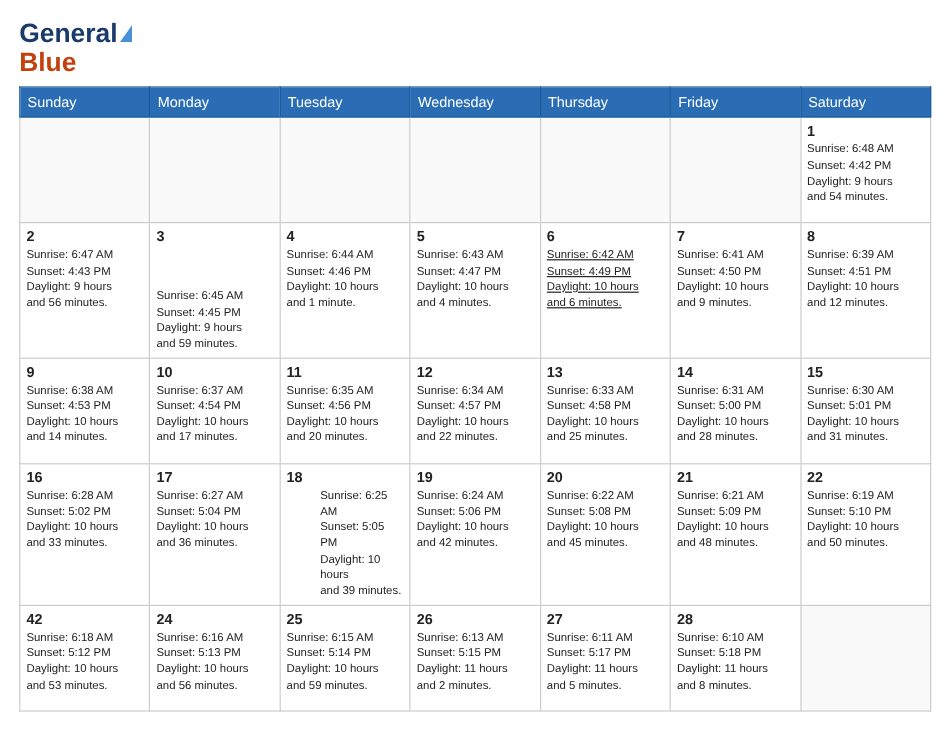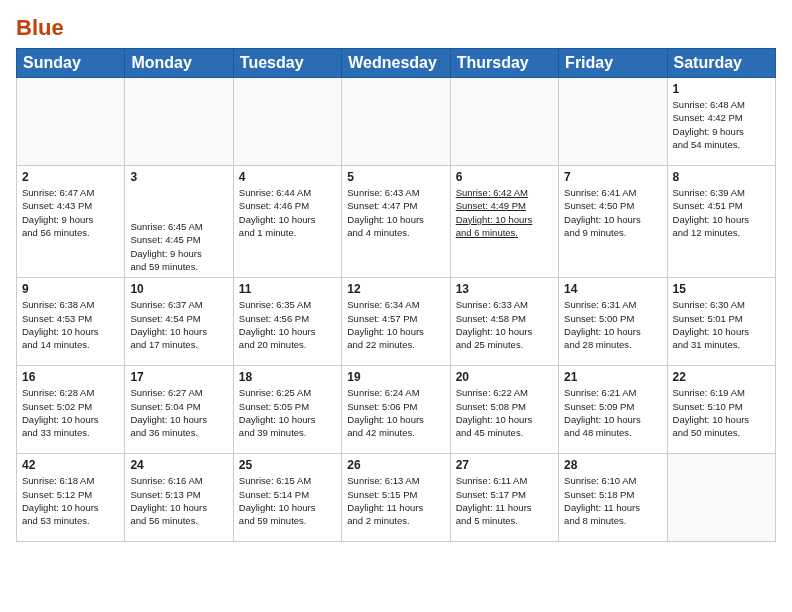--- a/index.html
+++ b/index.html
@@ -51,22 +51,22 @@
       color: #333;
     }
     .calendar {
       width: 100%;
       border-collapse: collapse;
       border: 1px solid #ccc;
     }
     .calendar th {
       background-color: #2a6db5;
       color: #fff;
-      font-size: 16px;
-      font-weight: bold;
+      font-size: 12px;
+      font-weight: normal;
       padding: 5px 6px;
       text-align: left;
       border: 1px solid #1a5a9a;
     }
     .calendar td {
       width: calc(100% / 7);
       vertical-align: top;
       padding: 4px 5px;
       border: 1px solid #ccc;
       font-size: 10px;
@@ -87,20 +87,24 @@
       font-size: 9.5px;
       line-height: 1.4;
       color: #222;
     }
   </style>
 </head>
 <body>
 
 <div class="header">
   <div class="logo">
+    <div style="display:flex;align-items:center;">
+      <span class="logo-text">General</span>
+      <span class="logo-triangle"></span>
+    </div>
     <span class="logo-text" style="color:#c2410c;text-align:center;">Blue</span>
   </div>
   <div class="title-area">
     <div class="month-title"></div>
     <div class="location"></div>
   </div>
 </div>
 
 <table class="calendar">
   <thead>
@@ -242,21 +246,21 @@
         </td>
         <td>
           <span class="day-num">17</span>
           <div class="day-info" style="white-space: pre-line;">Sunrise: 6:27 AM
 Sunset: 5:04 PM
 Daylight: 10 hours
 and 36 minutes.</div>
         </td>
         <td>
           <span class="day-num">18</span>
-          <div class="day-info" style="white-space: pre-line;">Sunrise: 6:25 AM
+          <div class="day-info" style="white-space: pre-line; margin-left: 28px;">Sunrise: 6:25 AM
 Sunset: 5:05 PM
 Daylight: 10 hours
 and 39 minutes.</div>
         </td>
         <td>
           <span class="day-num">19</span>
           <div class="day-info" style="white-space: pre-line;">Sunrise: 6:24 AM
 Sunset: 5:06 PM
 Daylight: 10 hours
 and 42 minutes.</div>

